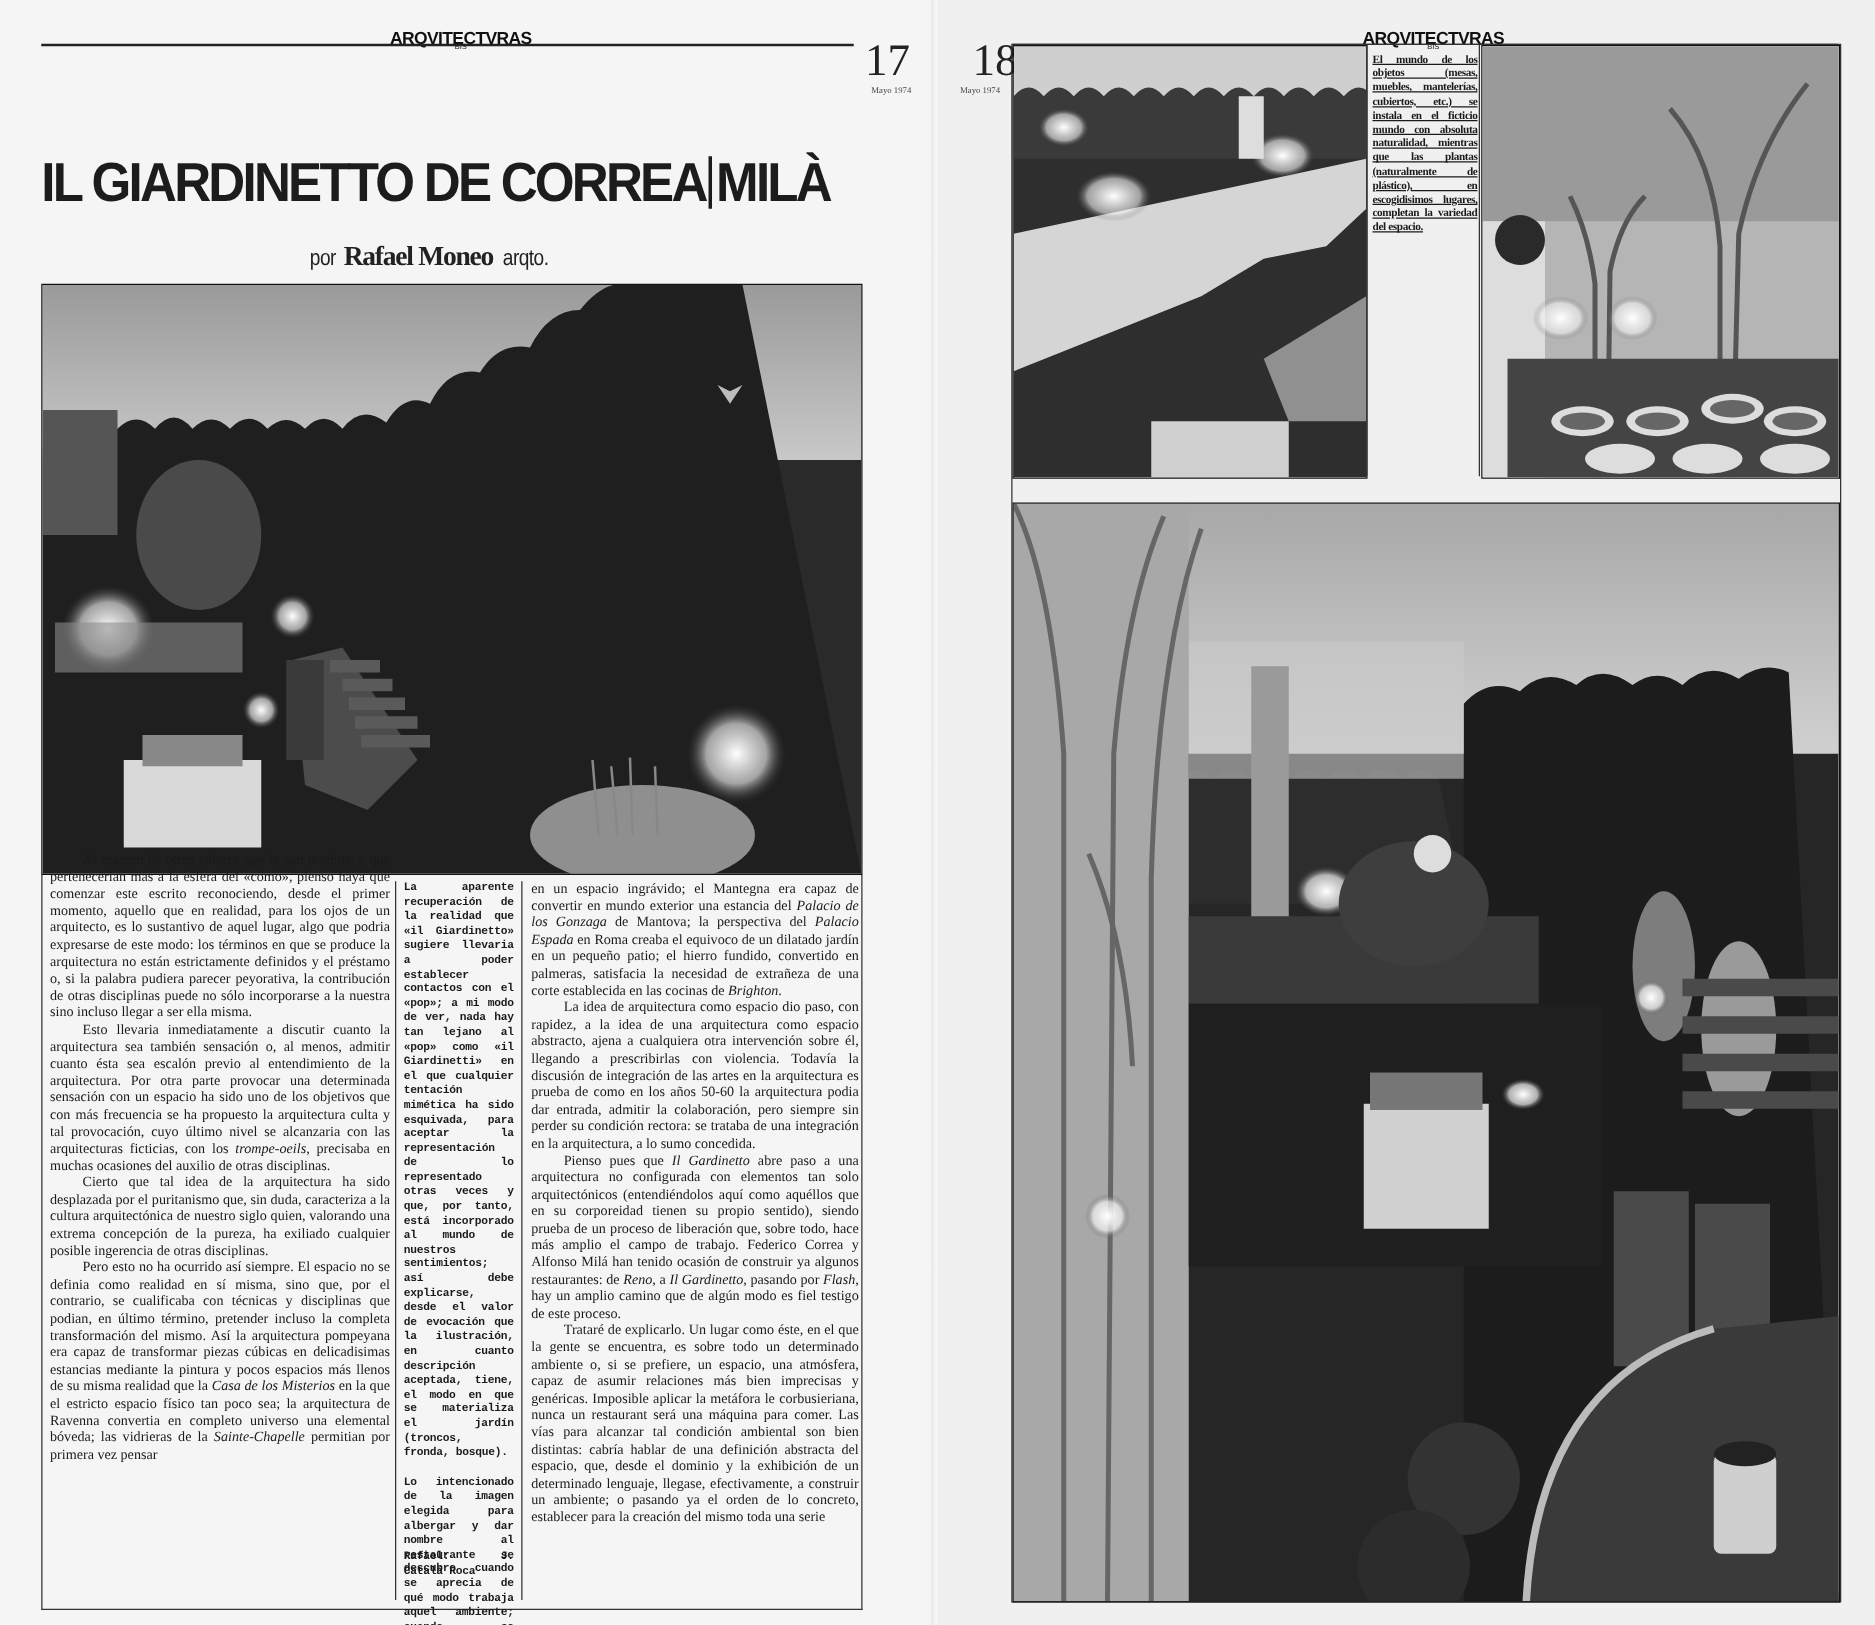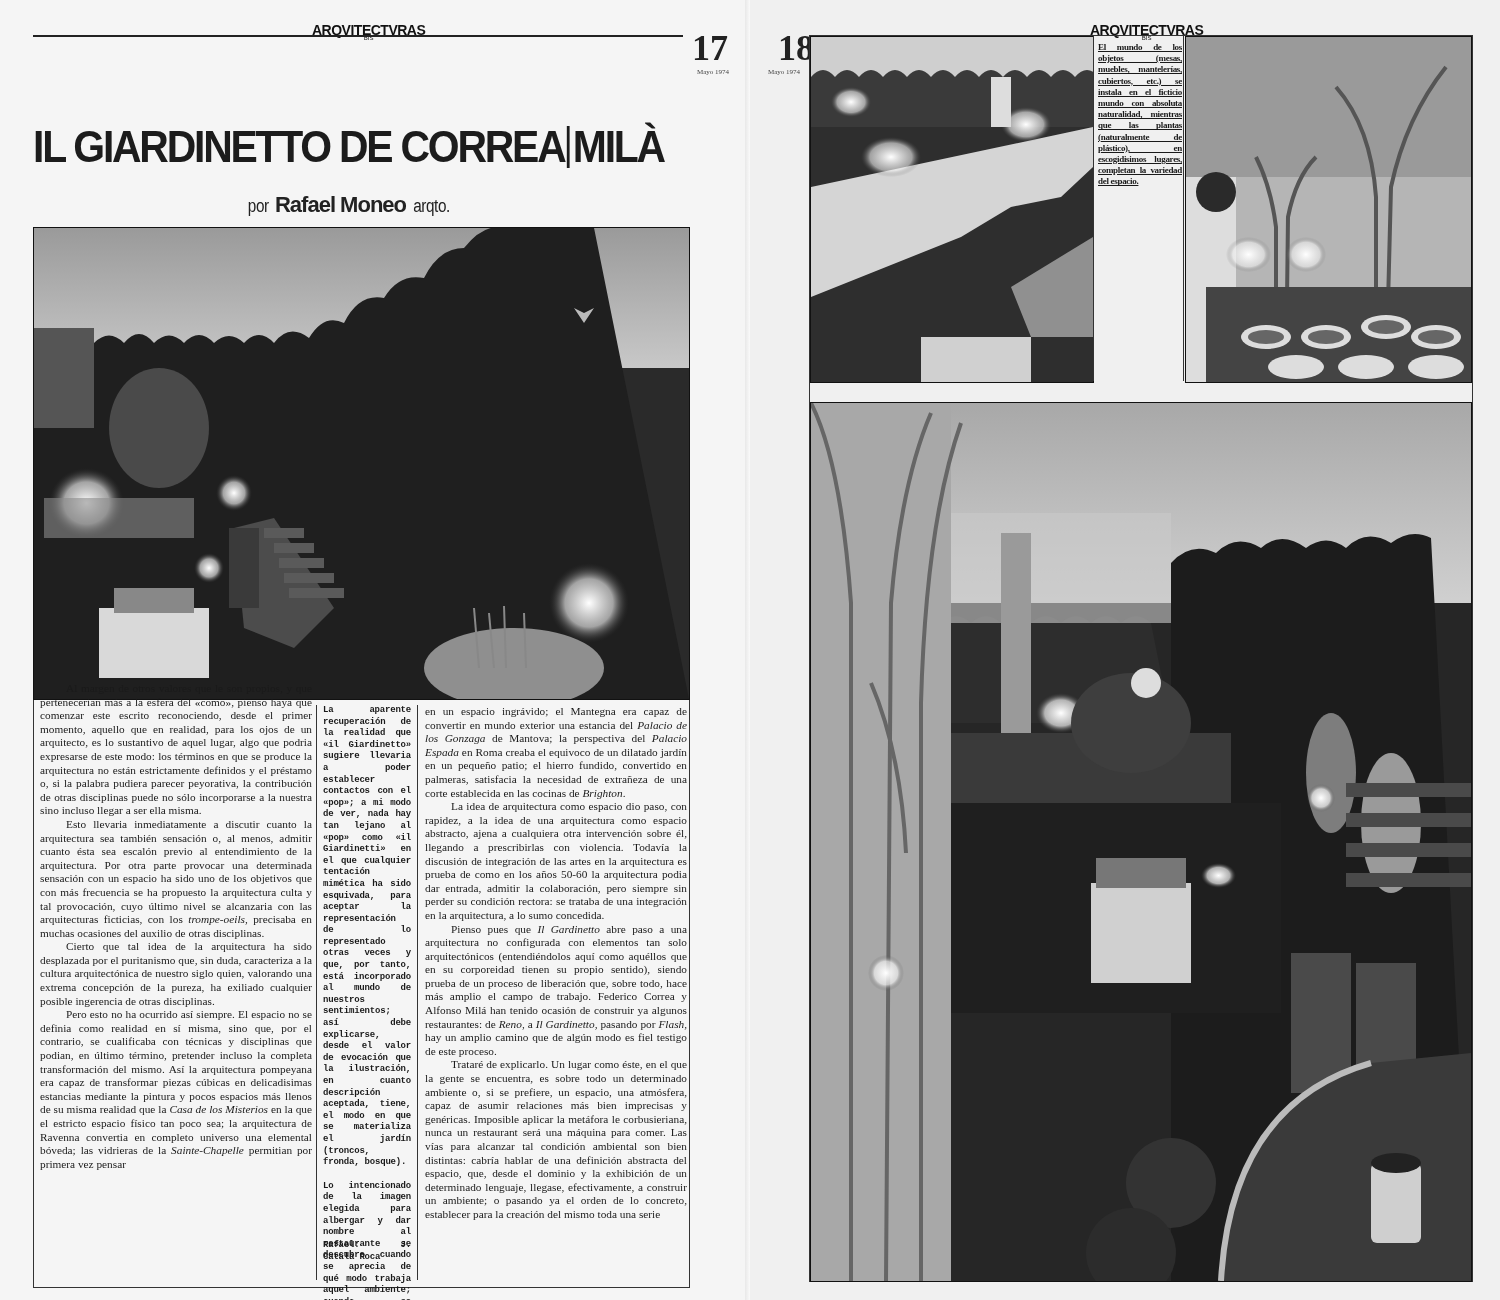--- a/index.html
+++ b/index.html
@@ -5,28 +5,28 @@
   html, body { margin:0; padding:0; }
   body { width:1500px; height:1300px; background:#f2f2f2; position:relative; overflow:hidden; font-family:"Liberation Serif", serif; color:#1a1a1a; }
   .page { position:absolute; top:0; height:1300px; background:#f4f4f4; }
   .page.left { left:0; width:750px; background:#f5f5f5; }
   .page.right { left:750px; width:750px; background:#f0f0f0; }
   .gutter { position:absolute; left:745px; top:0; width:10px; height:1300px; background:linear-gradient(to right,#e8e8e8,#fafafa,#e6e6e6); }
 
   .masthead { position:absolute; font-family:"Liberation Sans", sans-serif; font-weight:bold; font-size:14px; letter-spacing:-0.5px; color:#111;margin-top:12px; }
   .masthead .sub { display:block; font-size:6px; text-align:center; margin-top:-3px; letter-spacing:0; font-weight:normal; }
   .rule { position:absolute; height:2px; background:#222; }
-  .pagenum { position:absolute; font-family:"Liberation Serif", serif; font-size:36px; line-height:36px; color:#222;font-weight:bold; }
+  .pagenum { position:absolute; font-family:"Liberation Serif", serif; font-size:36px; line-height:36px; color:#222; }
   .date { position:absolute; font-size:7px; color:#444; }
 
   .title { position:absolute; left:33px; top:122px; font-family:"Liberation Sans", sans-serif; font-weight:bold; font-size:44px; letter-spacing:-2.4px; color:#1c1c1c; white-space:nowrap; transform:scaleX(0.93); transform-origin:left; }
   .title .bar { display:inline-block; width:3px; height:42px; background:#1c1c1c; vertical-align:-6px; margin:0 3px; }
   .byline { position:absolute; left:246px; top:192px; font-family:"Liberation Sans", sans-serif; color:#222; white-space:nowrap; }
   .byline .small { font-size:18px; letter-spacing:-0.5px; transform:scaleX(0.85); display:inline-block; }
-  .byline .name { font-size:22px; font-weight:bold; letter-spacing:-1px; }
+  .byline .name { font-size:22px; font-weight:bold; letter-spacing:-1px;font-family:Liberation Serif, serif; }
 
   .photo { position:absolute; overflow:hidden; border:1px solid #111; }
   .photo svg { width:100%; height:100%; display:block; }
 
   .textframe { position:absolute; left:33px; top:700px; width:655px; height:587px; border:1px solid #333; border-top:none; }
   .col { position:absolute; font-size:11.3px; line-height:13.6px; text-align:justify; hyphens:manual; }
   .col p { margin:0; text-indent:26px; }
   .col p.noindent { text-indent:0; }
   .col.main1 { left:40px; top:682px; width:272px; }
   .col.main2 { left:425px; top:705px; width:262px; }

